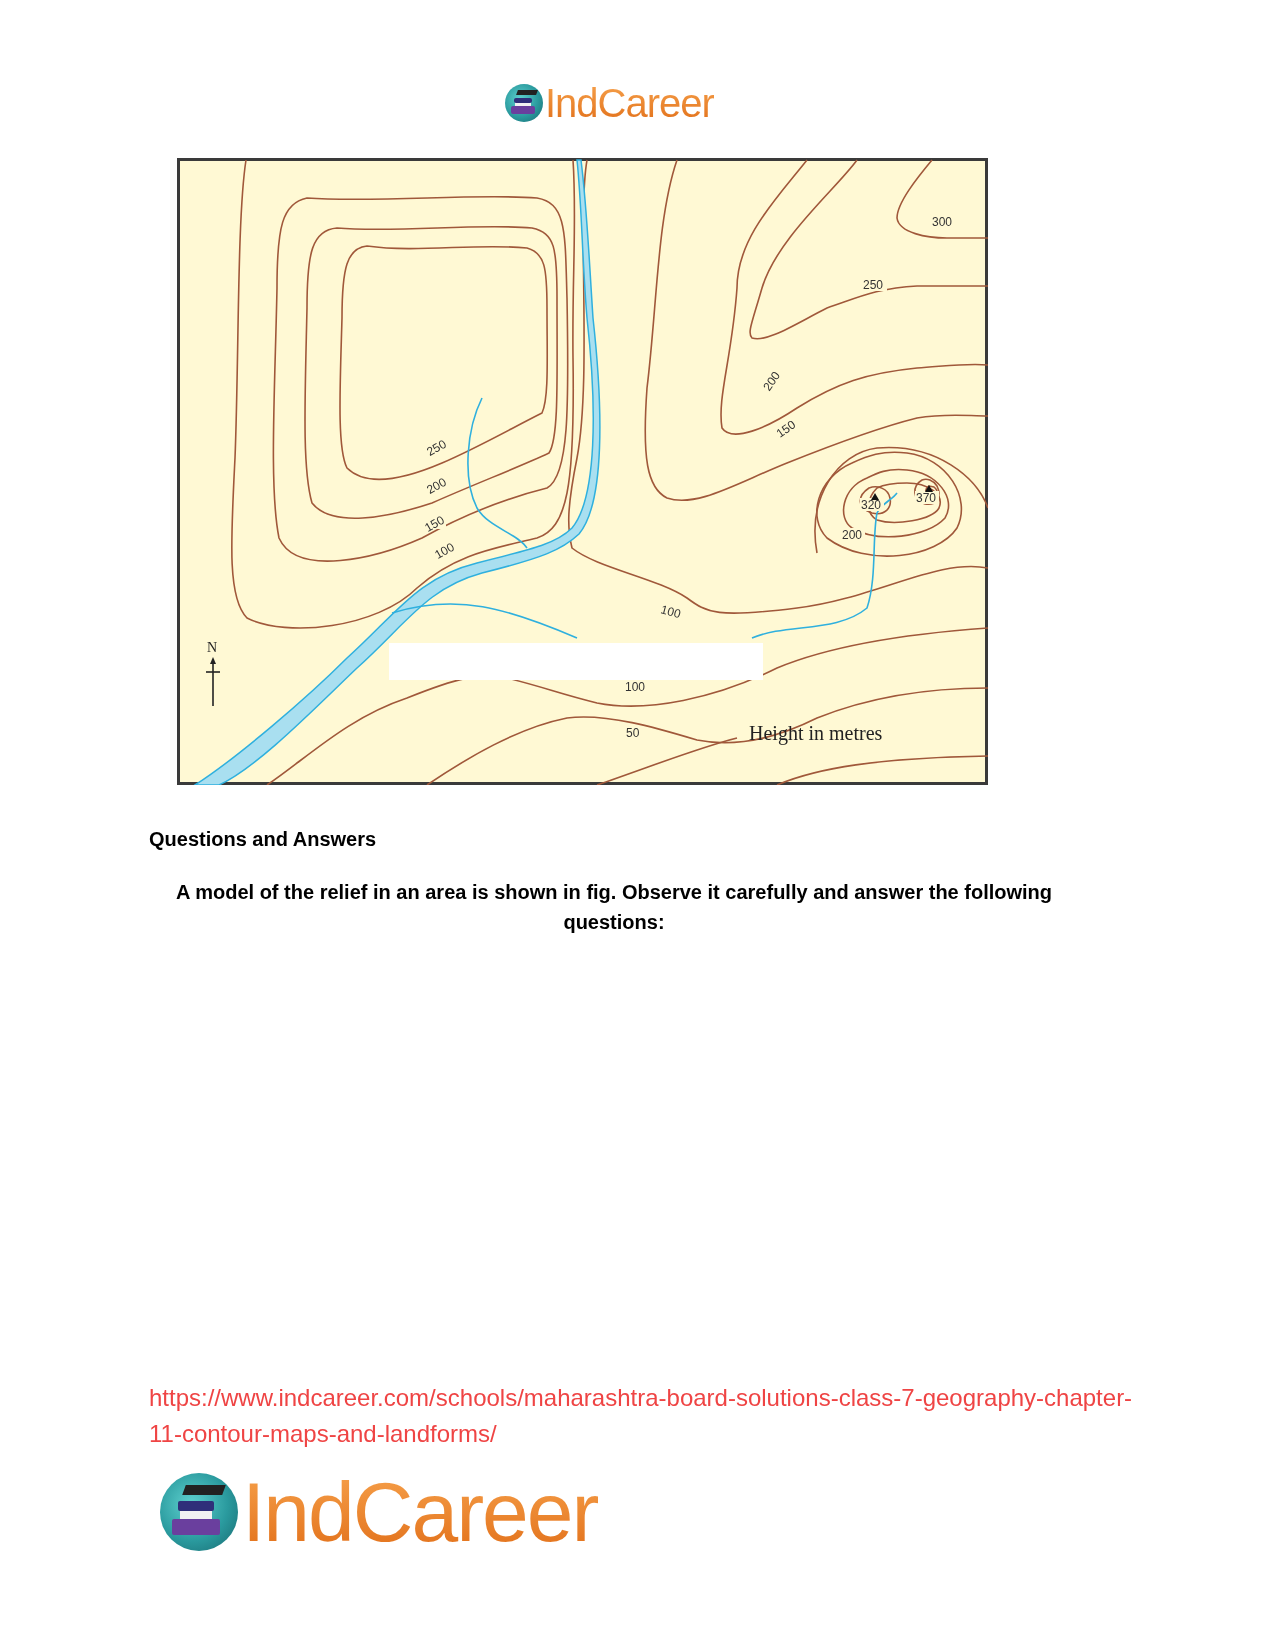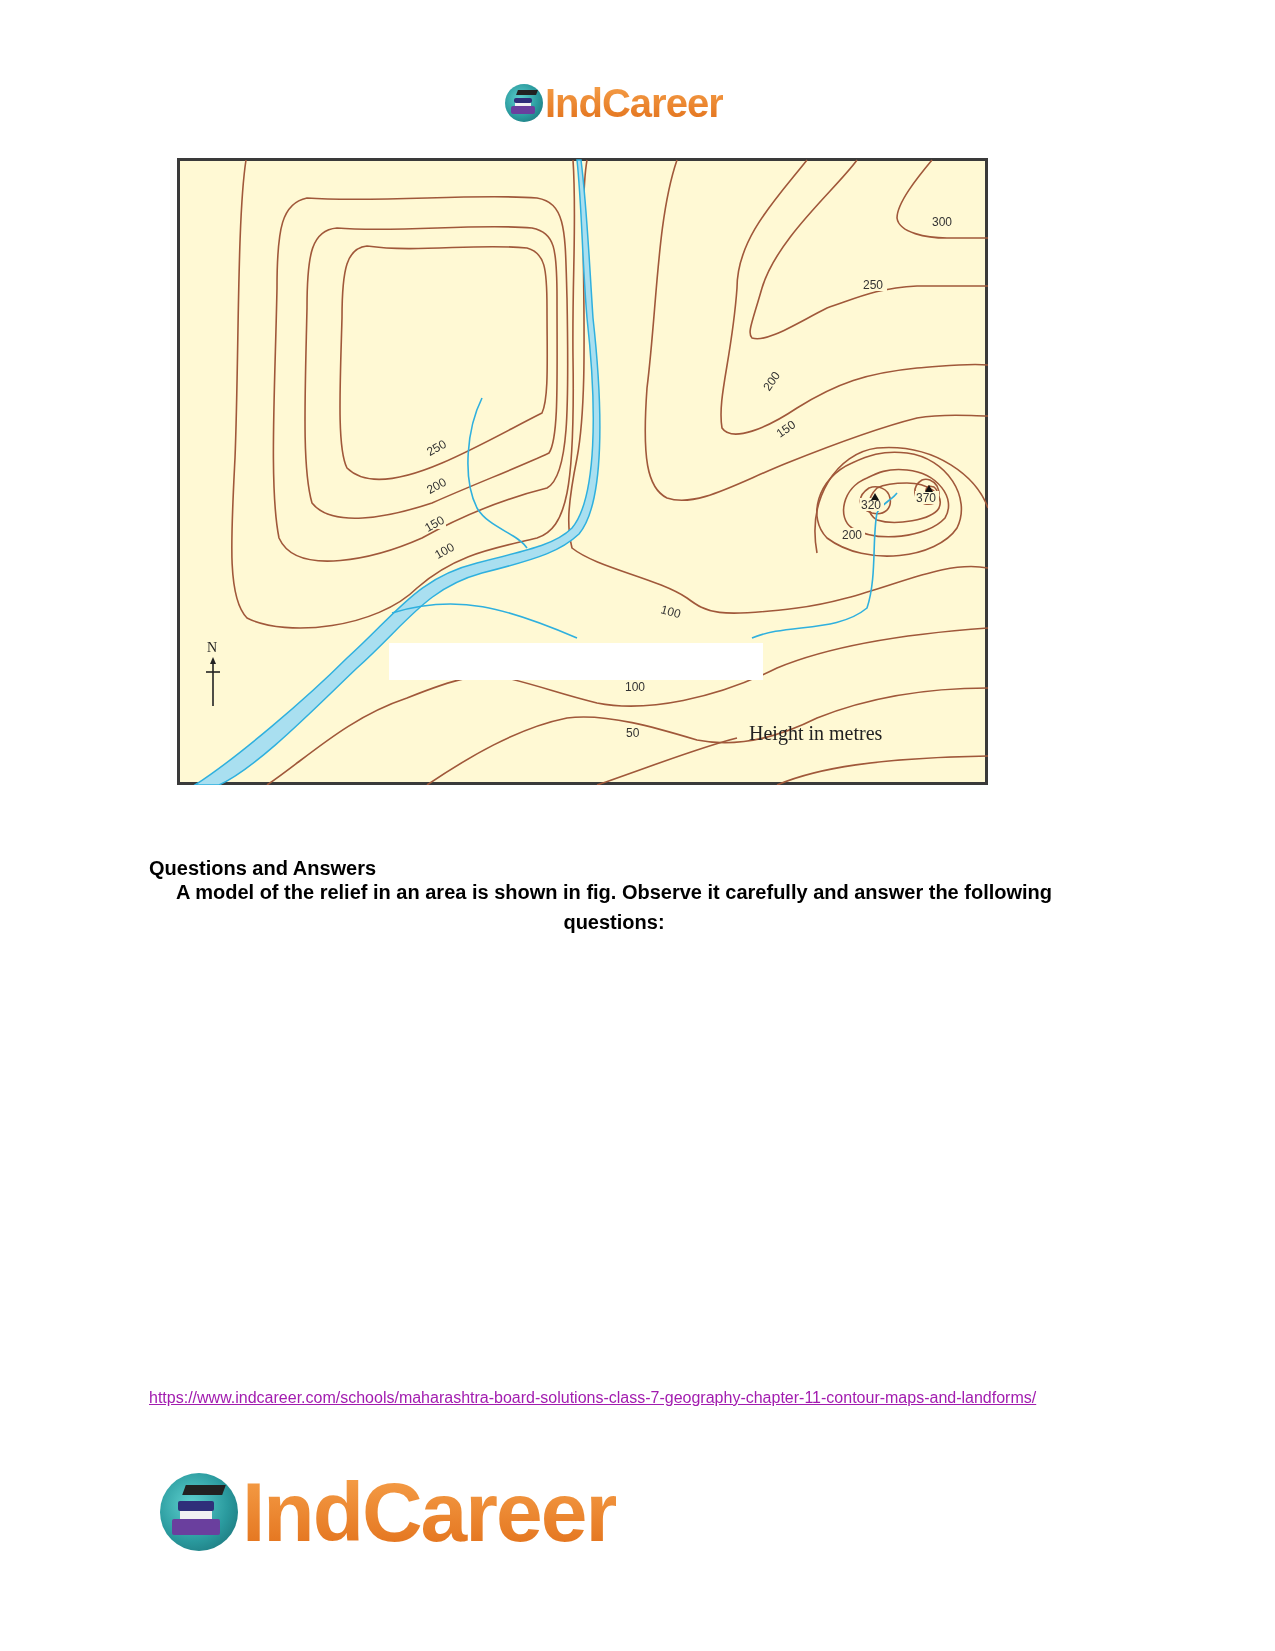--- a/index.html
+++ b/index.html
@@ -6,41 +6,41 @@
   body { width: 1275px; height: 1651px; position: relative; overflow: hidden;
          font-family: "Liberation Sans", sans-serif; color: #000; }
 
   .logo { position: absolute; display: flex; align-items: center; }
   .logo .mark { position: relative; border-radius: 50%;
                 background: radial-gradient(circle at 40% 40%, #5fd1cf 0%, #2a9a9e 55%, #17676e 100%); }
   .logo .mark .book1 { position: absolute; background: #6a3f9e; border-radius: 2px; }
   .logo .mark .book2 { position: absolute; background: #2f2f7a; border-radius: 2px; }
   .logo .mark .pages { position: absolute; background: #f2f2f2; }
   .logo .mark .cap { position: absolute; background: #222; transform: skewX(-20deg); }
-  .logo .word { font-family: "Liberation Sans", sans-serif; font-weight: bold;
+  .logo .word { font-family: "Liberation Sans", sans-serif; font-weight: normal;
                 background: linear-gradient(#f6a04a, #e2711b);
                 -webkit-background-clip: text; background-clip: text; color: transparent;
                 letter-spacing: -1px; line-height: 1; }
 
   #logo-top { left: 505px; top: 82px; height: 42px; }
   #logo-top .mark { width: 38px; height: 38px; margin-right: 2px; }
   #logo-top .word { font-size: 40px; }
 
   #logo-bottom { left: 160px; top: 1470px; height: 84px; }
   #logo-bottom .mark { width: 78px; height: 78px; margin-right: 4px; }
   #logo-bottom .word { font-size: 84px; letter-spacing: -2px; }
 
   #map { position: absolute; left: 177px; top: 158px; width: 811px; height: 627px; }
 
-  .heading { position: absolute; left: 149px; top: 828px; font-size: 20px; font-weight: bold; margin-top: 29px; }
+  .heading { position: absolute; left: 149px; top: 828px; font-size: 20px; font-weight: bold; }
   .question { position: absolute; left: 149px; top: 877px; width: 930px; font-size: 20px;
               font-weight: bold; line-height: 30px; text-align: center; }
 
-  .link { position: absolute; left: 149px; top: 1380px; width: 990px; font-size: 16px;
-          line-height: 36px; color: #a21caf; text-decoration: underline; cursor: pointer; }
+  .link { position: absolute; left: 149px; top: 1380px; width: 990px; font-size: 24px;
+          line-height: 36px; color: #ef4444; cursor: pointer; }
 </style>
 </head>
 <body>
 
 <div id="logo-top" class="logo">
   <div class="mark">
     <div class="book1" style="left:6px;top:22px;width:24px;height:8px;"></div>
     <div class="pages" style="left:10px;top:18px;width:16px;height:4px;"></div>
     <div class="book2" style="left:9px;top:14px;width:18px;height:5px;"></div>
     <div class="cap" style="left:12px;top:6px;width:20px;height:5px;"></div>

